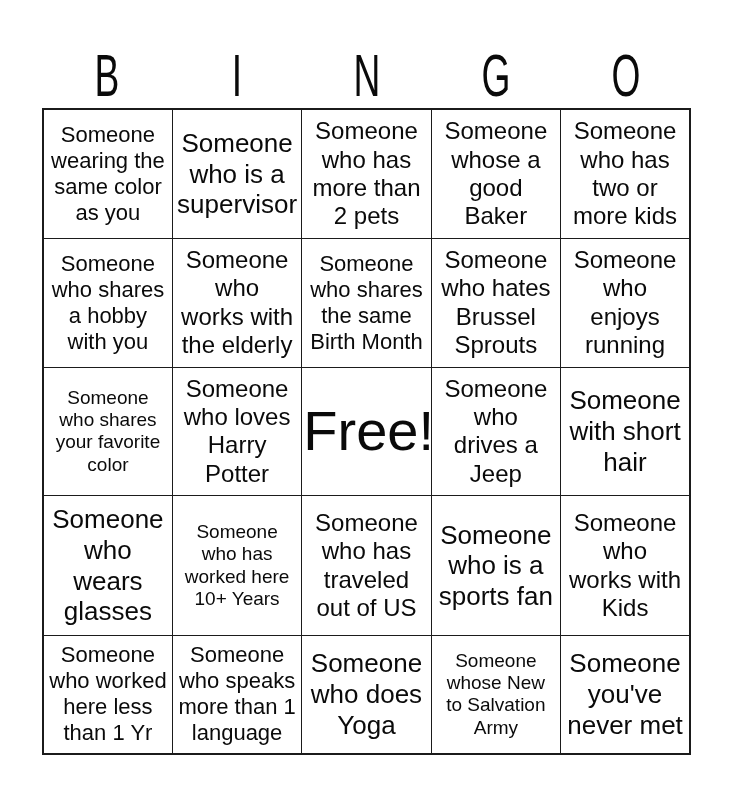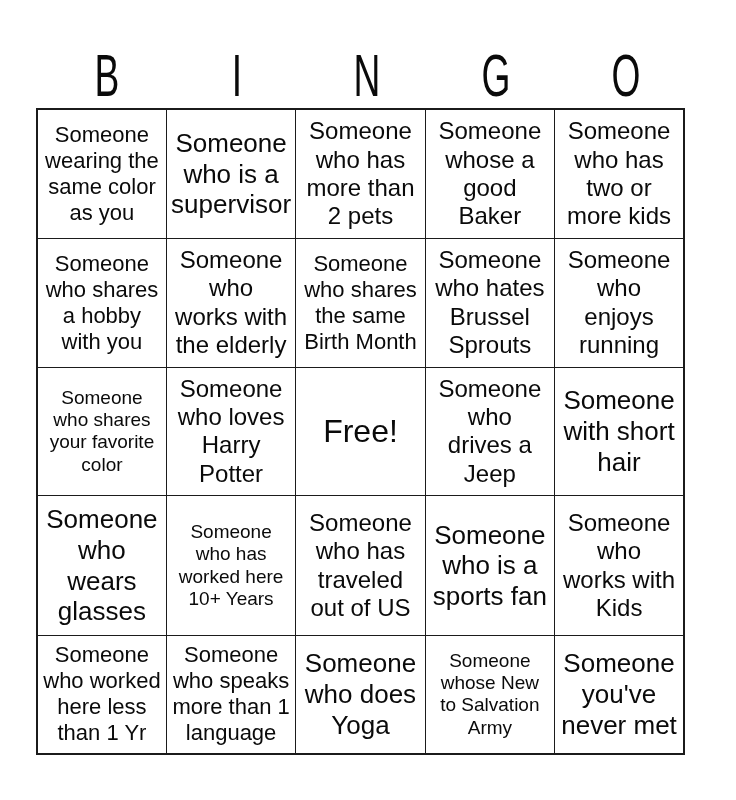--- a/index.html
+++ b/index.html
@@ -25,21 +25,21 @@
     font-weight: 400;
     color: #0a0a0a;
   }
   .title-letter {
     flex: 1;
     text-align: center;
     transform: scaleX(0.62);
   }
   table.bingo-grid {
     position: absolute;
-    left: 36px;
+    left: 42px;
     top: 108px;
     width: 649px;
     height: 647px;
     border-collapse: collapse;
     table-layout: fixed;
     border: 2px solid #1b1b1b;
   }
   table.bingo-grid td {
     border: 1.5px solid #1b1b1b;
     vertical-align: middle;
@@ -50,21 +50,21 @@
   .cell-text {
     display: inline-block;
     white-space: pre-line;
     line-height: 1.18;
     color: #0a0a0a;
   }
   td.size-s  .cell-text { font-size: 19px; }
   td.size-m  .cell-text { font-size: 22px; }
   td.size-l  .cell-text { font-size: 24px; }
   td.size-xl .cell-text { font-size: 26px; }
-  td.size-free .cell-text { font-size: 32px; line-height: 1; }
+  td.size-free .cell-text { font-size: 56px; line-height: 1; }
 </style>
 </head>
 <body>
 
 <div class="page">
 
   <div class="bingo-title">
     <span class="title-letter">B</span>
     <span class="title-letter">I</span>
     <span class="title-letter">N</span>

